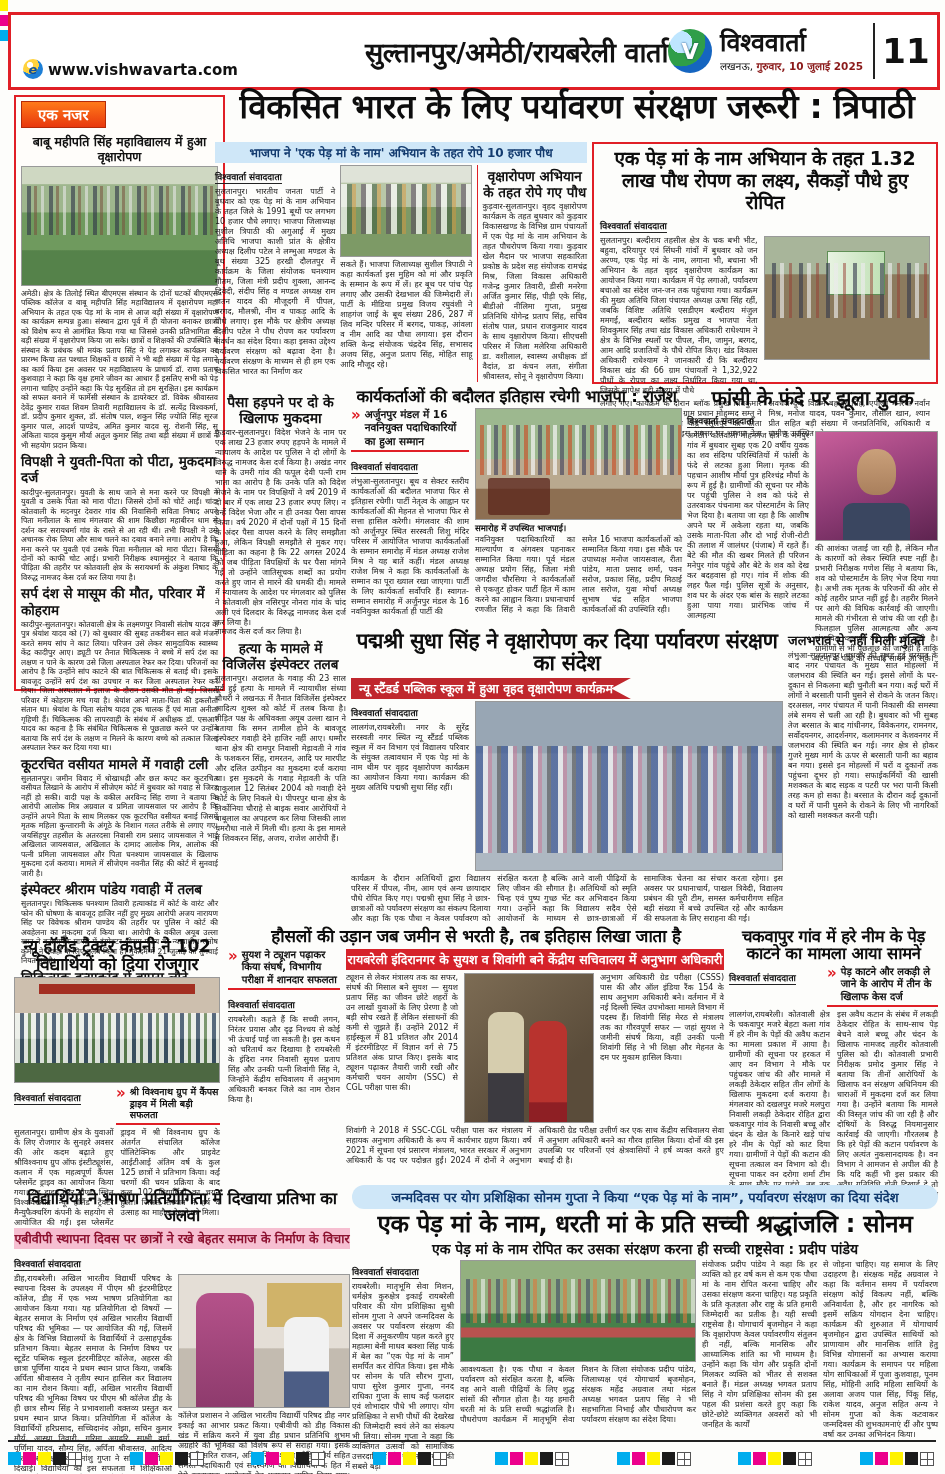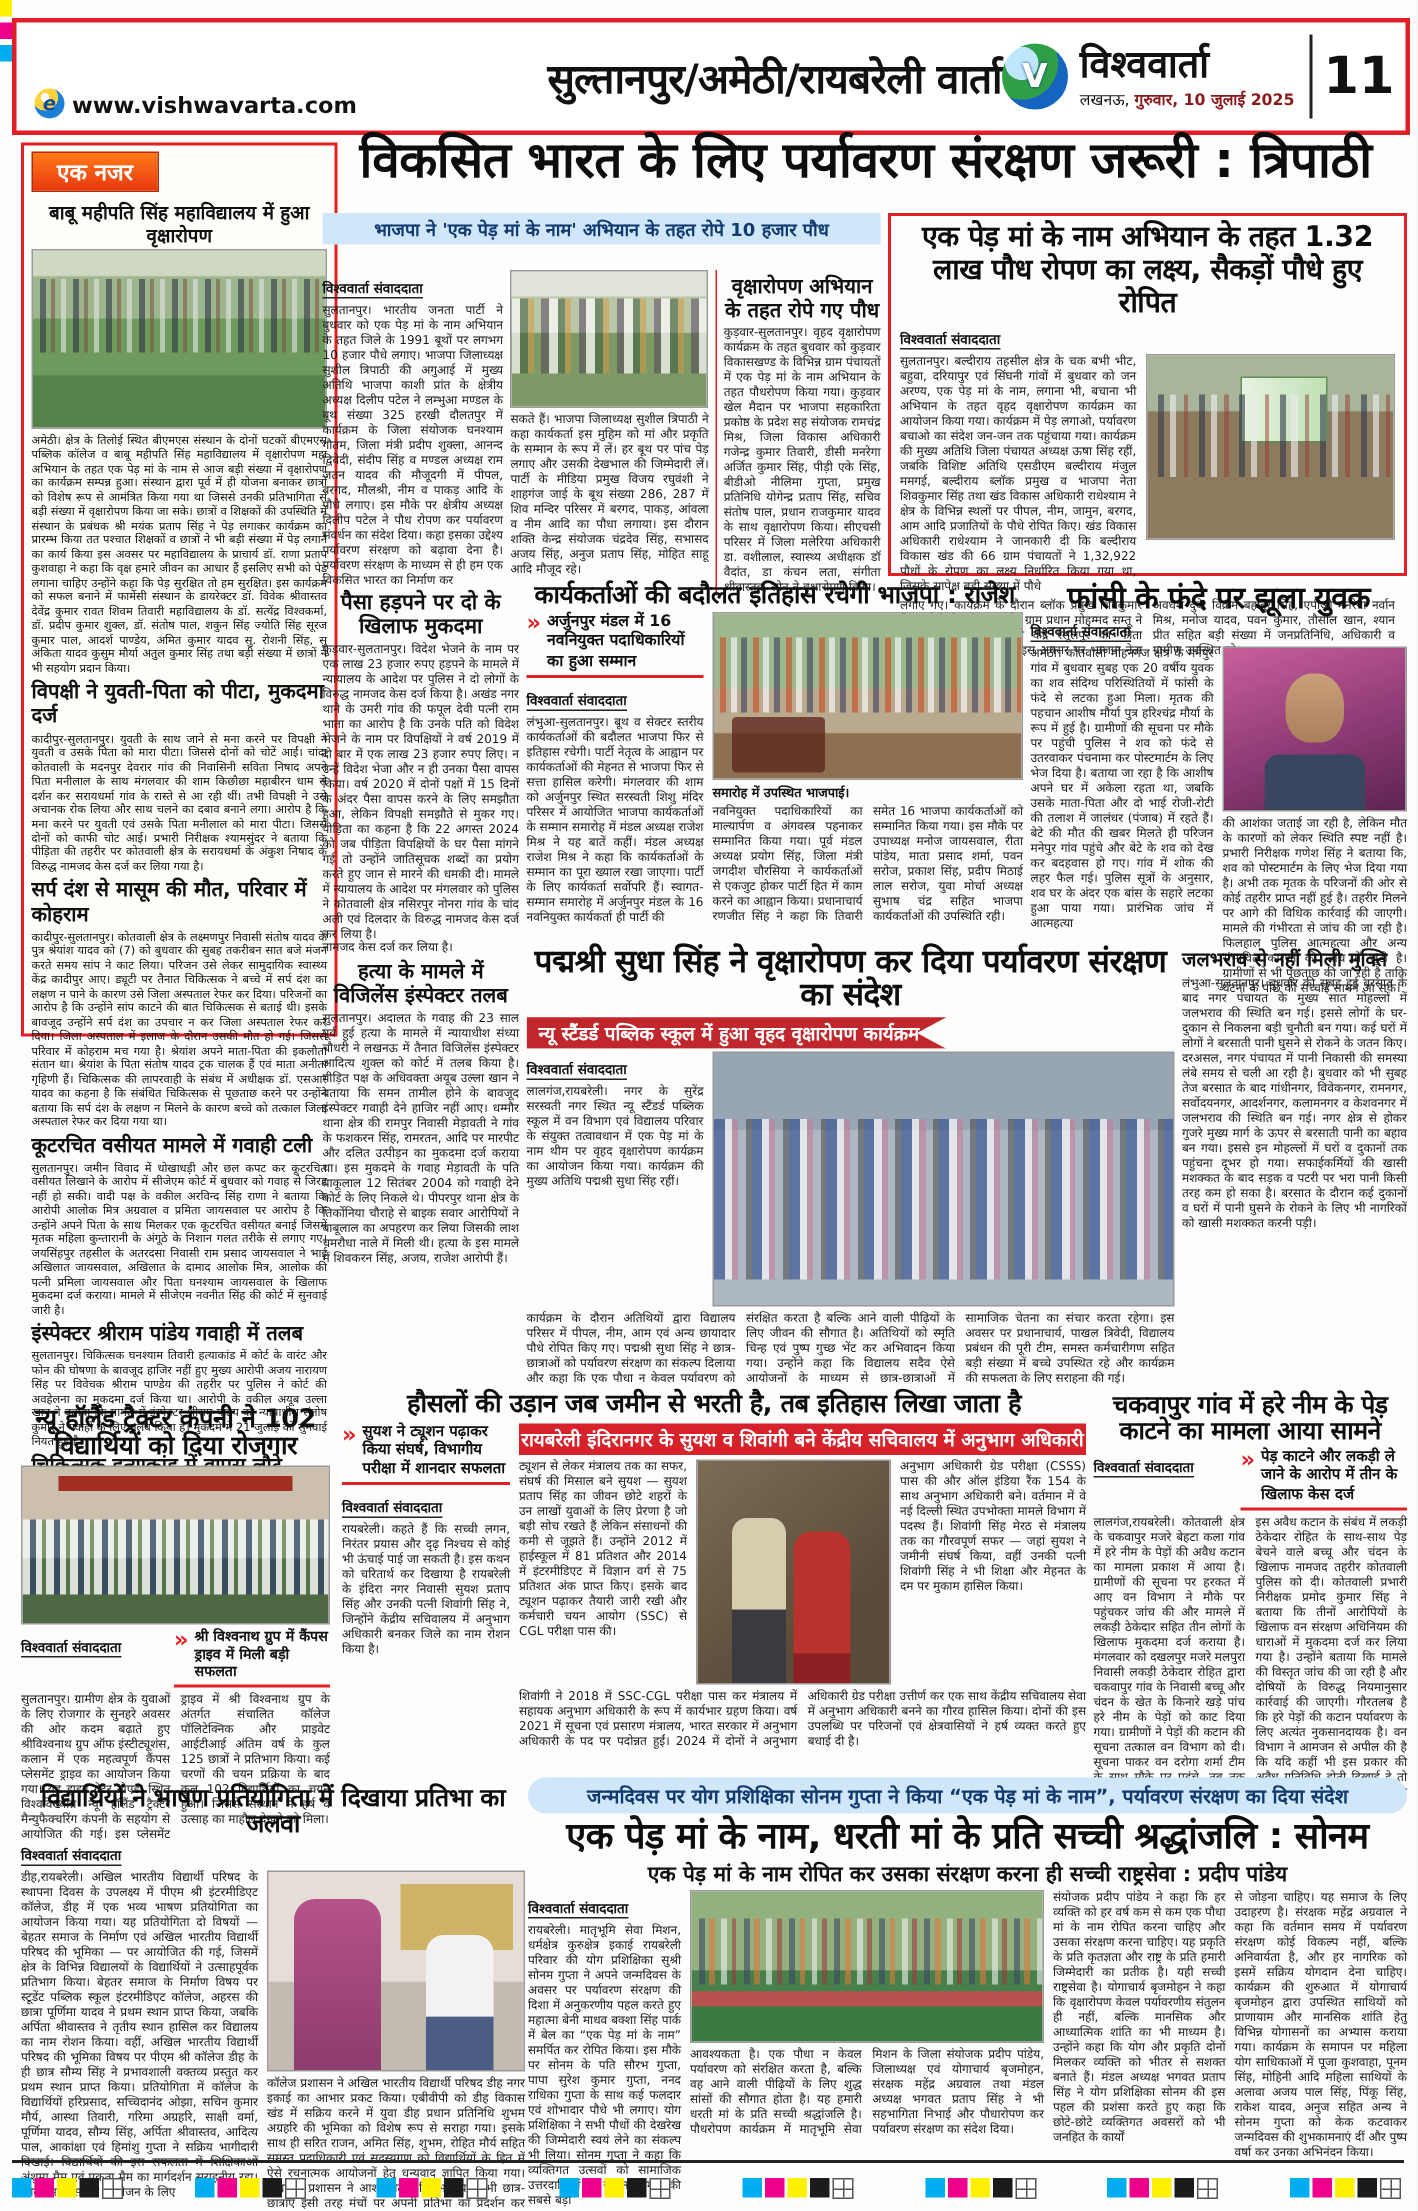--- a/index.html
+++ b/index.html
@@ -142,21 +142,21 @@
     </div>
     <div>
       <div class="sb-title" style="font-size:13.5px;">चिकित्सक हत्याकांड में वापस लौटे विवेचक</div>
       <div class="sb-body">सुलतानपुर। 10 माह पूर्व शहर के शास्त्री नगर मोहल्ले में हुए चिकित्सक घनश्याम तिवारी हत्याकांड में बुधवार को विवेचक श्रीराम पाण्डेय कोर्ट में गवाही के लिए हाजिर हुए। पीड़ित पक्ष के अधिवक्ता संतोष पांडेय ने बताया कि हत्या में प्रयुक्त सामान कोर्ट नहीं लाया गया जिस कारण न्यायाधीश संतोष कुमार ने मुकदमा तलब करते हुए 21 जुलाई को फिर सुनवाई नियत की है।</div>
     </div>
   </div>
 
   <div class="abs hl ttl-ctr" style="left:215px;top:90px;width:724px;font-size:33px;">विकसित भारत के लिए पर्यावरण संरक्षण जरूरी : त्रिपाठी</div>
 
   <div class="abs" style="left:215px;top:142px;width:372px;height:242px;">
-    <div class="strip-blue" style="font-size:12px;padding:2px 0;margin-bottom:17px;">भाजपा ने 'एक पेड़ मां के नाम' अभियान के तहत रोपे 10 हजार पौध</div>
+    <div class="strip-blue" style="font-size:12px;padding:2px 0;margin-bottom:2px;">भाजपा ने 'एक पेड़ मां के नाम' अभियान के तहत रोपे 10 हजार पौध</div>
     <div style="display:flex;gap:5px;">
       <div style="width:122px;">
         <span class="byline">विश्ववार्ता संवाददाता</span>
         <div class="bodytxt">सुलतानपुर। भारतीय जनता पार्टी ने बुधवार को एक पेड़ मां के नाम अभियान के तहत जिले के 1991 बूथों पर लगभग 10 हजार पौधे लगाए। भाजपा जिलाध्यक्ष सुशील त्रिपाठी की अगुआई में मुख्य अतिथि भाजपा काशी प्रांत के क्षेत्रीय अध्यक्ष दिलीप पटेल ने लम्भुआ मण्डल के बूथ संख्या 325 हरखी दौलतपुर में कार्यक्रम के जिला संयोजक घनश्याम गौतम, जिला मंत्री प्रदीप शुक्ला, आनन्द द्विवेदी, संदीप सिंह व मण्डल अध्यक्ष राम जतन यादव की मौजूदगी में पीपल, बरगद, मौलश्री, नीम व पाकड़ आदि के पौधे लगाए। इस मौके पर क्षेत्रीय अध्यक्ष दिलीप पटेल ने पौध रोपण कर पर्यावरण संवर्धन का संदेश दिया। कहा इसका उद्देश्य पर्यावरण संरक्षण को बढ़ावा देना है। पर्यावरण संरक्षण के माध्यम से ही हम एक विकसित भारत का निर्माण कर</div>
       </div>
       <div style="width:134px;">
         <div class="photo ph-plant" style="height:90px;margin-bottom:3px;">
             <div class="crowd"></div>
           </div>
         <div class="bodytxt">सकते हैं। भाजपा जिलाध्यक्ष सुशील त्रिपाठी ने कहा कार्यकर्ता इस मुहिम को मां और प्रकृति के सम्मान के रूप में लें। हर बूथ पर पांच पेड़ लगाए और उसकी देखभाल की जिम्मेदारी लें। पार्टी के मीडिया प्रमुख विजय रघुवंशी ने शाहगंज जाई के बूथ संख्या 286, 287 में शिव मन्दिर परिसर में बरगद, पाकड़, आंवला व नीम आदि का पौधा लगाया। इस दौरान शक्ति केन्द्र संयोजक चंद्रदेव सिंह, सभासद अजय सिंह, अनुज प्रताप सिंह, मोहित साहू आदि मौजूद रहे।</div>
@@ -310,20 +310,21 @@
           <span class="btxt" style="font-size:10px;">पेड़ काटने और लकड़ी ले जाने के आरोप में तीन के खिलाफ केस दर्ज</span>
         </div>
         <div class="rule-red"></div>
       </div>
     </div>
     <div class="bodytxt cols2">लालगंज,रायबरेली। कोतवाली क्षेत्र के चकवापुर मजरे बेहटा कला गांव में हरे नीम के पेड़ों की अवैध कटान का मामला प्रकाश में आया है। ग्रामीणों की सूचना पर हरकत में आए वन विभाग ने मौके पर पहुंचकर जांच की और मामले में लकड़ी ठेकेदार सहित तीन लोगों के खिलाफ मुकदमा दर्ज कराया है। मंगलवार को दखलपुर मजरे मलपुरा निवासी लकड़ी ठेकेदार रोहित द्वारा चकवापुर गांव के निवासी बच्चू और चंदन के खेत के किनारे खड़े पांच हरे नीम के पेड़ों को काट दिया गया। ग्रामीणों ने पेड़ों की कटान की सूचना तत्काल वन विभाग को दी। सूचना पाकर वन दरोगा शर्मा टीम के साथ मौके पर पहुंचे, तब तक पेड़ों की लकड़ी यहां से उठ चुकी थी। जांच के उपरांत वन विभाग ने इस अवैध कटान के संबंध में लकड़ी ठेकेदार रोहित के साथ-साथ पेड़ बेचने वाले बच्चू और चंदन के खिलाफ नामजद तहरीर कोतवाली पुलिस को दी। कोतवाली प्रभारी निरीक्षक प्रमोद कुमार सिंह ने बताया कि तीनों आरोपियों के खिलाफ वन संरक्षण अधिनियम की धाराओं में मुकदमा दर्ज कर लिया गया है। उन्होंने बताया कि मामले की विस्तृत जांच की जा रही है और दोषियों के विरुद्ध नियमानुसार कार्रवाई की जाएगी। गौरतलब है कि हरे पेड़ों की कटान पर्यावरण के लिए अत्यंत नुकसानदायक है। वन विभाग ने आमजन से अपील की है कि यदि कहीं भी इस प्रकार की अवैध गतिविधि होती दिखाई दे तो उसकी सूचना तुरंत संबंधित विभाग को दें।</div>
   </div>
 
   <div class="abs" style="left:14px;top:1190px;width:336px;height:242px;">
     <div class="hl ttl-ctr" style="font-size:16.5px;">विद्यार्थियों ने भाषण प्रतियोगिता में दिखाया प्रतिभा का जलवा</div>
+    <div class="strip-pink" style="font-size:12.5px;padding:2px 0;margin:3px 0;">एबीवीपी स्थापना दिवस पर छात्रों ने रखे बेहतर समाज के निर्माण के विचार</div>
     <span class="byline">विश्ववार्ता संवाददाता</span>
     <div style="display:flex;gap:6px;">
       <div class="bodytxt" style="width:158px;">डीह,रायबरेली। अखिल भारतीय विद्यार्थी परिषद के स्थापना दिवस के उपलक्ष्य में पीएम श्री इंटरमीडिएट कॉलेज, डीह में एक भव्य भाषण प्रतियोगिता का आयोजन किया गया। यह प्रतियोगिता दो विषयों — बेहतर समाज के निर्माण एवं अखिल भारतीय विद्यार्थी परिषद की भूमिका — पर आयोजित की गई, जिसमें क्षेत्र के विभिन्न विद्यालयों के विद्यार्थियों ने उत्साहपूर्वक प्रतिभाग किया। बेहतर समाज के निर्माण विषय पर स्टूडेंट पब्लिक स्कूल इंटरमीडिएट कॉलेज, अहरस की छात्रा पूर्णिमा यादव ने प्रथम स्थान प्राप्त किया, जबकि अर्पिता श्रीवास्तव ने तृतीय स्थान हासिल कर विद्यालय का नाम रोशन किया। वहीं, अखिल भारतीय विद्यार्थी परिषद की भूमिका विषय पर पीएम श्री कॉलेज डीह के ही छात्र सौम्य सिंह ने प्रभावशाली वक्तव्य प्रस्तुत कर प्रथम स्थान प्राप्त किया। प्रतियोगिता में कॉलेज के विद्यार्थियों हरिप्रसाद, सच्चिदानंद ओझा, सचिन कुमार मौर्य, आस्था तिवारी, गरिमा अग्रहरि, साक्षी वर्मा, पूर्णिमा यादव, सौम्य सिंह, अर्पिता श्रीवास्तव, आदित्य पाल, आकांक्षा एवं हिमांशु गुप्ता ने सक्रिय भागीदारी दिखाई। विद्यार्थियों की इस सफलता में शिक्षिकाओं अंशुमा मैम एवं एकता मैम का मार्गदर्शन सराहनीय रहा। कार्यक्रम के सफल आयोजन के लिए</div>
       <div style="flex:1;">
         <div class="photo ph-award" style="height:132px;">
             <div class="board"></div>
             <div class="f1"></div>
             <div class="f2"></div>
           </div>
         <div class="bodytxt" style="margin-top:3px;">कॉलेज प्रशासन ने अखिल भारतीय विद्यार्थी परिषद डीह नगर इकाई का आभार प्रकट किया। एबीवीपी को डीह विकास खंड में सक्रिय करने में युवा डीह प्रधान प्रतिनिधि शुभम अग्रहरि की भूमिका को विशेष रूप से सराहा गया। इसके साथ ही सरित राजन, अमित सिंह, शुभम, रोहित मौर्य सहित समस्त पदाधिकारी एवं सदस्यगण को विद्यार्थियों के हित में ऐसे रचनात्मक आयोजनों हेतु धन्यवाद ज्ञापित किया गया। विद्यालय प्रशासन ने आशा जताई कि भविष्य में भी छात्र-छात्राएं इसी तरह मंचों पर अपनी प्रतिभा का प्रदर्शन कर समाज निर्माण की दिशा में सकारात्मक भूमिका निभाएंगे।</div>

